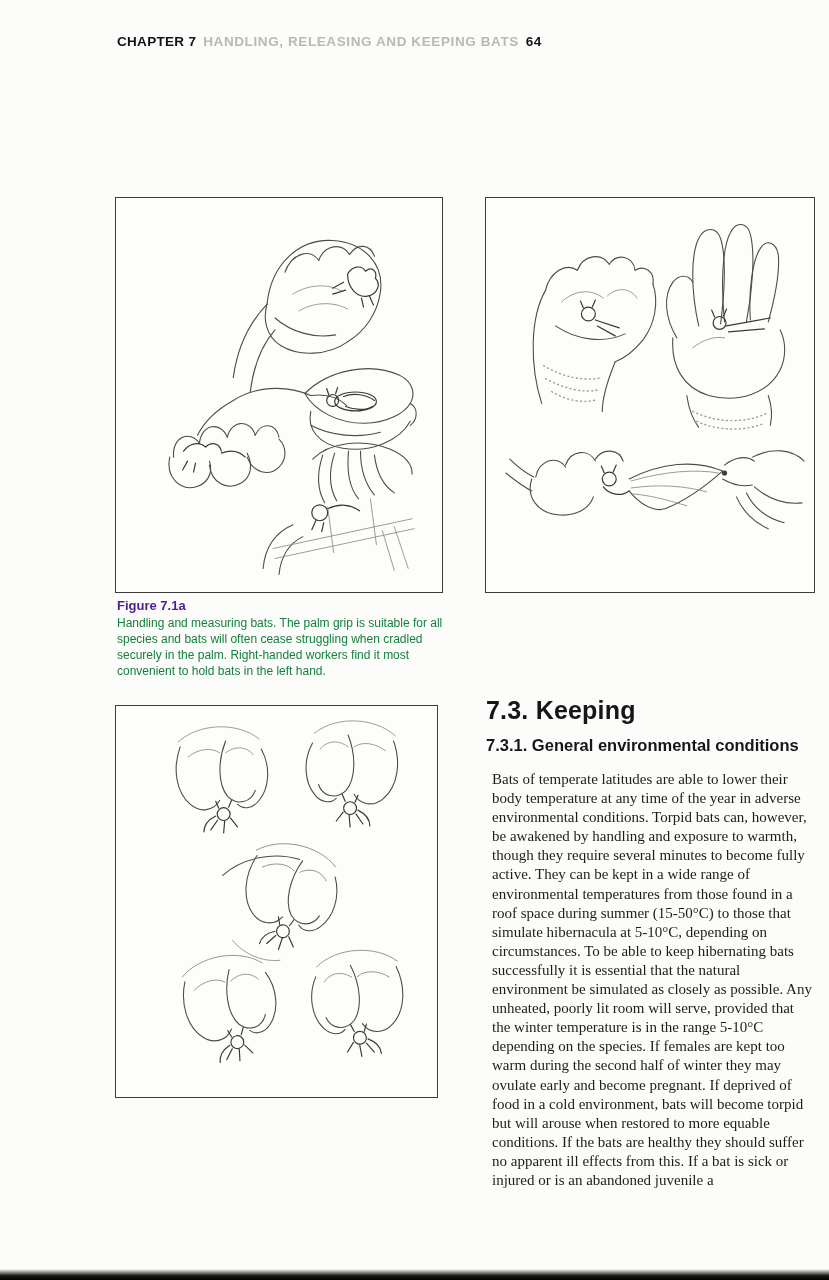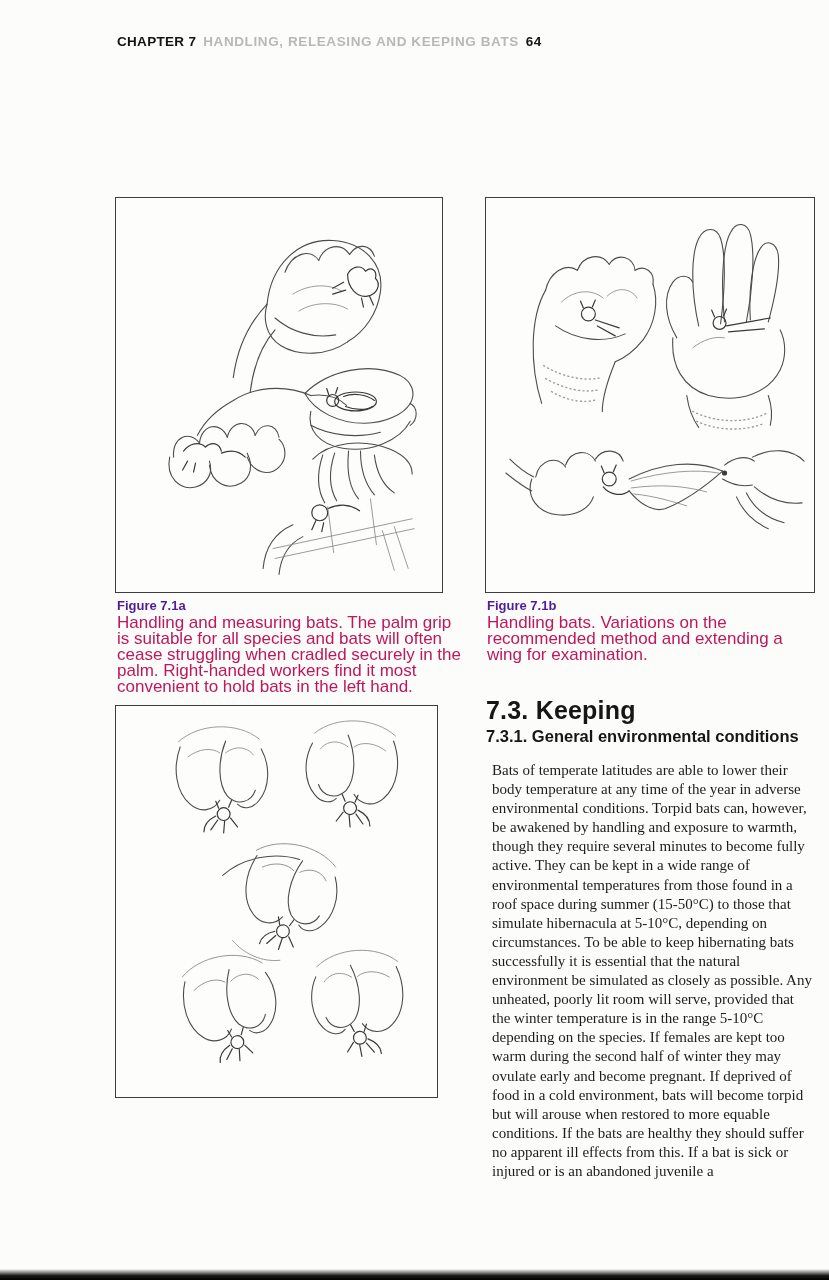--- a/index.html
+++ b/index.html
@@ -29,26 +29,26 @@
   #figB{left:485px;top:197px;width:330px;height:396px;}
   #figC{left:115px;top:705px;width:323px;height:393px;}
   .figbox svg{display:block;width:100%;height:100%;}
 
   
   .caption{position:absolute;}
   #capA{left:117px;top:598px;width:348px;}
   #capB{left:487px;top:598px;width:334px;}
   #capC{left:117px;top:1104px;width:348px;}
   .cap-label{font-weight:bold;font-size:13px;margin:0 0 2px 0;color:#4c1d95;}
-  .cap-text{font-size:17px;line-height:16px;color:#be185d;}
+  .cap-text{font-size:12px;line-height:16px;color:#15803d;}
 
   
   .keeping{position:absolute;left:486px;top:696px;width:336px;}
   .keeping h1{
-    font-size:25px;line-height:28px;margin:0 0 2px 0;
+    font-size:25px;line-height:28px;margin:0 0 11px 0;
     font-weight:bold;color:#161616;letter-spacing:.2px;
   }
   .keeping h2{
     font-size:16.5px;line-height:20px;margin:0 0 15px 0;
     font-weight:bold;color:#161616;
   }
   .keeping p{
     font-family:"Liberation Serif",serif;
     font-size:15px;line-height:19.1px;
     margin:6px;color:#1c1c1a;
@@ -209,24 +209,20 @@
       <path class="ink" d="M108,170 C128,152 160,146 186,154"></path>
       <path class="ink-lt" d="M118,236 C130,250 148,258 166,256"></path>
     </svg>
   </figure>
 
   <div class="caption" id="capA">
     <div class="cap-label">Figure 7.1a</div>
     <div class="cap-text">Handling and measuring bats. The palm grip is suitable for all species and bats will often cease struggling when cradled securely in the palm.  Right-handed workers find it most convenient to hold bats in the left hand.</div>
   </div>
 
-  <div class="caption" id="capB">
-    <div class="cap-label">Figure 7.1b</div>
-    <div class="cap-text">Handling bats. Variations on the recommended method and extending a wing for examination.</div>
-  </div>
 
 
   <section class="keeping">
     <h1>7.3. Keeping</h1>
     <h2>7.3.1. General environmental conditions</h2>
     <p>Bats of temperate latitudes are able to lower their body temperature at any time of the year in adverse environmental conditions. Torpid bats can, however, be awakened by handling and exposure to warmth, though they require several minutes to become fully active. They can be kept in a wide range of environmental temperatures from those found in a roof space during summer (15-50°C) to those that simulate hibernacula at 5-10°C, depending on circumstances. To be able to keep hibernating bats successfully it is essential that the natural environment be simulated as closely as possible. Any unheated, poorly lit room will serve, provided that the winter temperature is in the range 5-10°C depending on the species. If females are kept too warm during the second half of winter they may ovulate early and become pregnant. If deprived of food in a cold environment, bats will become torpid but will arouse when restored to more equable conditions. If the bats are healthy they should suffer no apparent ill effects from this. If a bat is sick or injured or is an abandoned juvenile a</p>
   </section>
 
   <div class="bottom-edge"></div>
 

